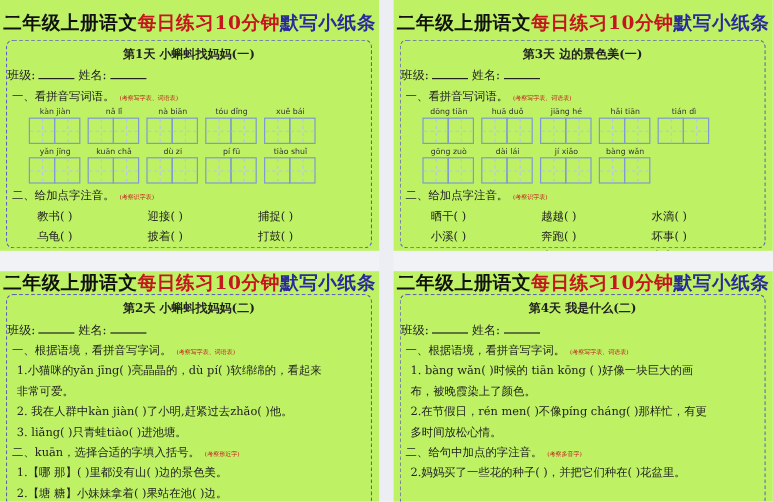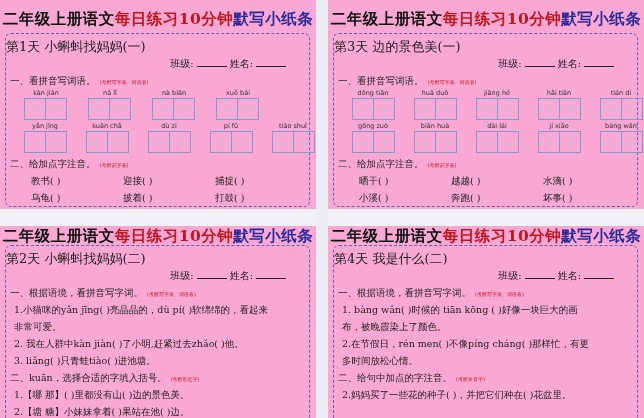--- a/index.html
+++ b/index.html
@@ -1,30 +1,30 @@
 <!DOCTYPE html>
 <html><head>
 <meta charset="utf-8">
 <style>
 *{box-sizing:border-box;margin:0;padding:0}
 body{width:644px;height:418px;overflow:hidden;background:#f1f2f6;font-family:"DejaVu Serif",serif;color:#222;position:relative}
-.page{position:absolute;width:316px;height:209px;background:#f9a8d4;overflow:hidden}
+.page{position:absolute;width:316px;height:209px;background:#bef264;overflow:hidden}
 .p1{left:0;top:0}.p2{left:0;top:226px;height:192px}.p3{left:328px;top:0}.p4{left:328px;top:226px;height:192px}
 .title{text-align:center;font-size:15.5px;font-weight:bold;height:26px;line-height:26px;margin-top:6px;letter-spacing:0.5px}
 .t-black{color:#111}.t-red{color:#c4161c}.t-blue{color:#2a2a9a}
 .box{position:absolute;left:5px;right:6px;top:33px;bottom:0;border:1.5px dashed #6060b8;border-radius:6px;border-bottom-style:dashed}
 .p1 .box,.p3 .box{height:174px;bottom:auto}
 .p2 .box,.p4 .box{top:19px;bottom:-4px}
 .p2 .title,.p4 .title{margin-top:0;height:19px;line-height:19px}
-.lesson{text-align:left;font-weight:normal;font-size:13px;margin-top:4px;height:18px}
-.meta{text-align:right;font-size:10px;padding-right:20px;height:16px;line-height:16px}
+.lesson{text-align:center;font-weight:bold;font-size:10px;margin-top:4px;height:18px}
+.meta{font-size:10px;padding-right:20px;height:16px;line-height:16px}
 .meta .blank{display:inline-block;width:30px;border-bottom:1px solid #222;margin:0 3px;height:9px}
 .sec{font-size:9.5px;padding-left:4px;height:17px;line-height:17px}
 .sec .note{color:#c4161c;font-size:5px;margin-left:4px}
-.grid-row{display:flex;padding-left:18px;gap:20px;margin-bottom:2px}
+.grid-row{display:flex;padding-left:18px;gap:5px;margin-bottom:2px}
 .word{width:44px}
 .py{font-family:"DejaVu Sans",sans-serif;font-size:6.5px;color:#333;height:9px;display:flex;justify-content:space-around}
 .cells{display:flex}
 .cell{width:22px;height:22px;border:1px solid #7f9ad0;position:relative;margin-right:-1px}
 .cell::before{content:"";position:absolute;left:50%;top:0;bottom:0;border-left:1px dashed #b9c6e6}
 .cell::after{content:"";position:absolute;top:50%;left:0;right:0;border-top:1px dashed #b9c6e6}
 .dot-row{display:flex;padding-left:25px;font-size:9.5px;height:17px;line-height:17px}
 .dot-row span{width:92px}
 .line{font-size:9.5px;padding-left:8px;line-height:17px;white-space:nowrap}
 .divider{position:absolute;left:316px;top:0;width:12px;height:418px;background:#eceef4}
@@ -56,20 +56,27 @@
           </div>
         </div>
       <div class="word">
           <div class="py">nà biān</div>
           <div class="cells">
             <div class="cell"></div>
             <div class="cell"></div>
           </div>
         </div>
       <div class="word">
+          <div class="py">tóu dǐng</div>
+          <div class="cells">
+            <div class="cell"></div>
+            <div class="cell"></div>
+          </div>
+        </div>
+      <div class="word">
           <div class="py">xuě bái</div>
           <div class="cells">
             <div class="cell"></div>
             <div class="cell"></div>
           </div>
         </div>
     </div>
     <div class="grid-row">
       <div class="word">
           <div class="py">yǎn jīng</div>
@@ -160,27 +167,20 @@
           <div class="py">tián dì</div>
           <div class="cells">
             <div class="cell"></div>
             <div class="cell"></div>
           </div>
         </div>
     </div>
     <div class="grid-row">
       <div class="word">
           <div class="py">gōng zuò</div>
-          <div class="cells">
-            <div class="cell"></div>
-            <div class="cell"></div>
-          </div>
-        </div>
-      <div class="word">
-          <div class="py">biàn huà</div>
           <div class="cells">
             <div class="cell"></div>
             <div class="cell"></div>
           </div>
         </div>
       <div class="word">
           <div class="py">dài lái</div>
           <div class="cells">
             <div class="cell"></div>
             <div class="cell"></div>

